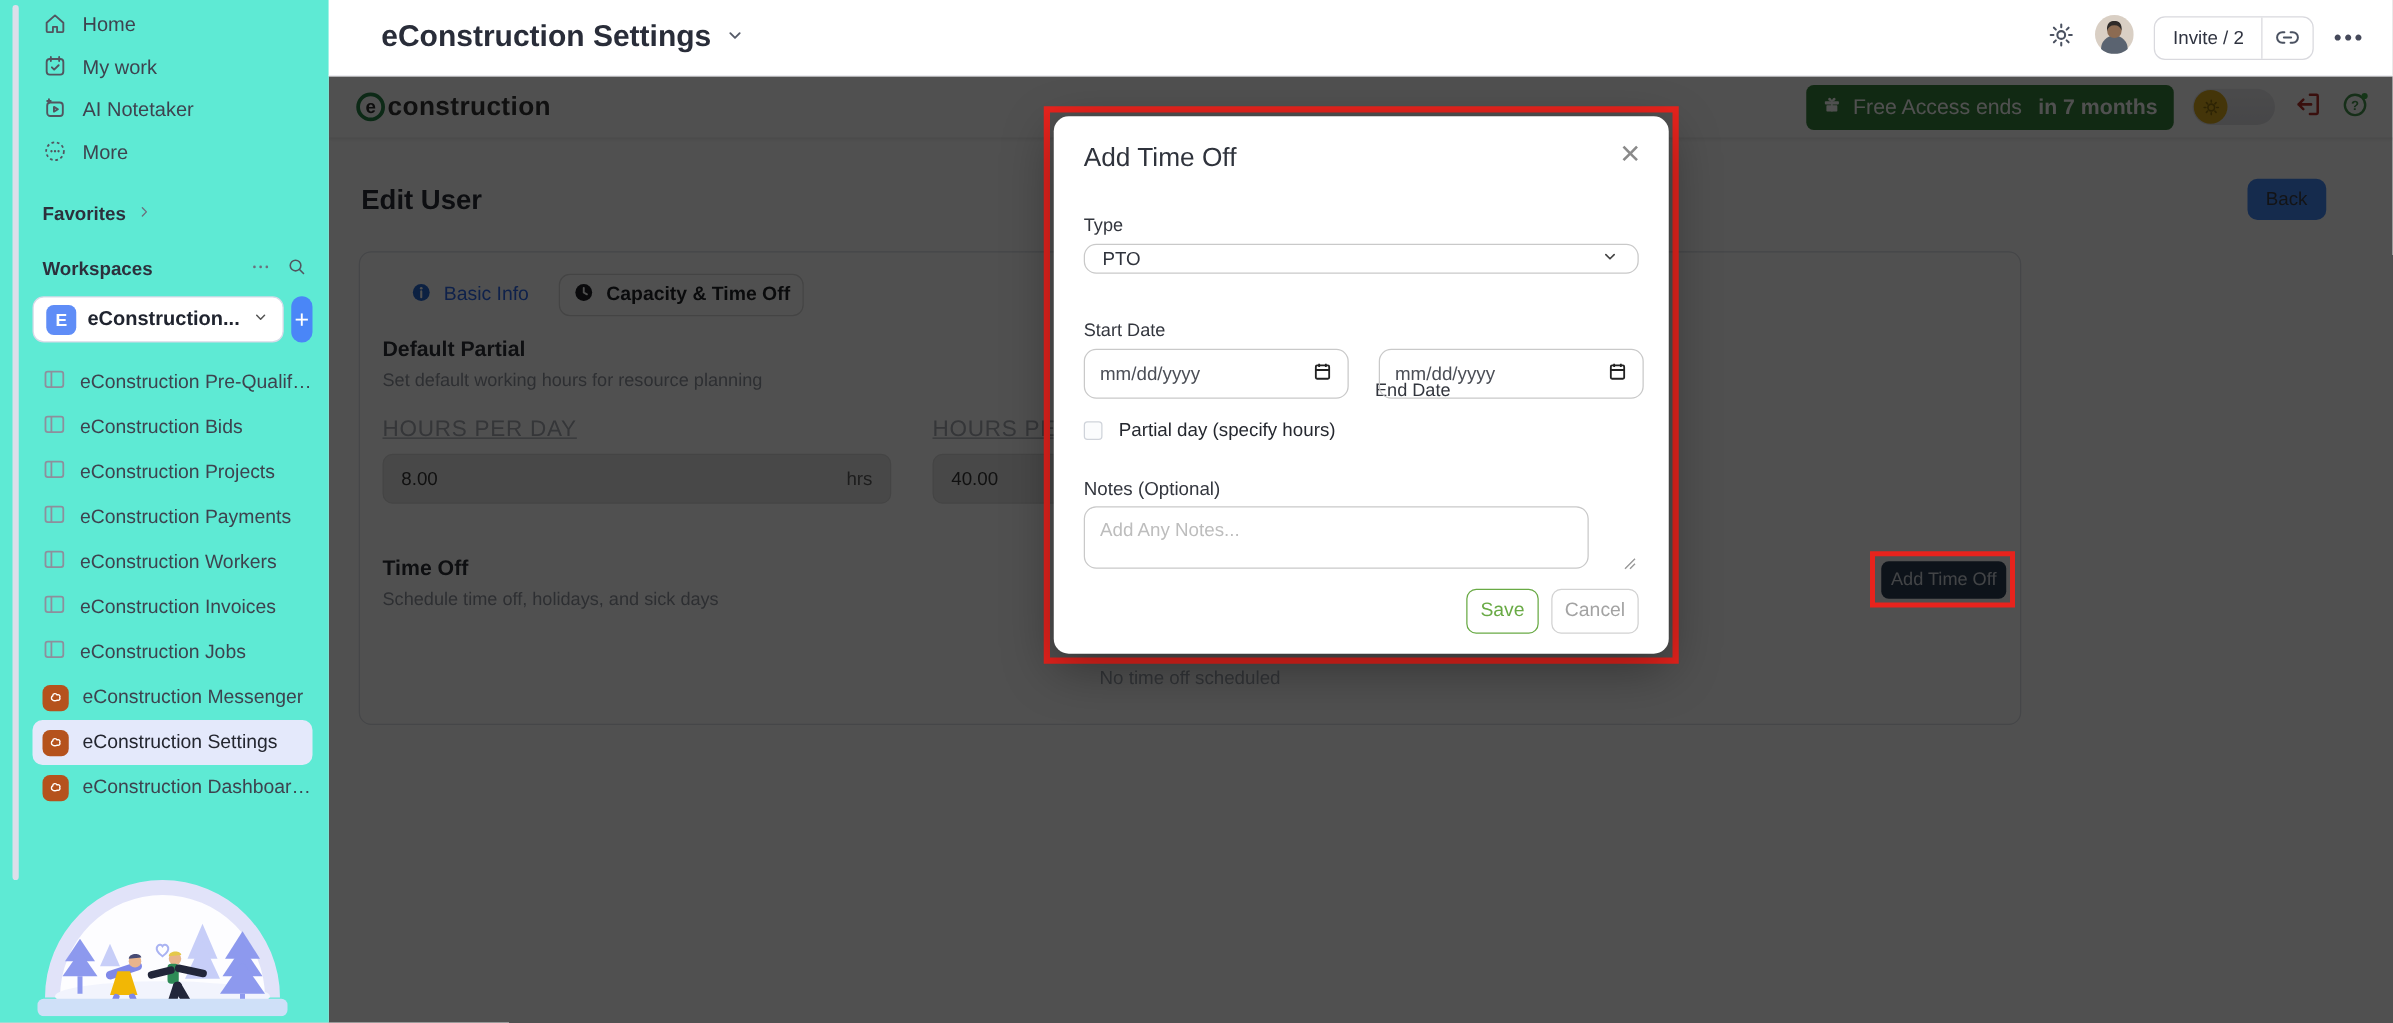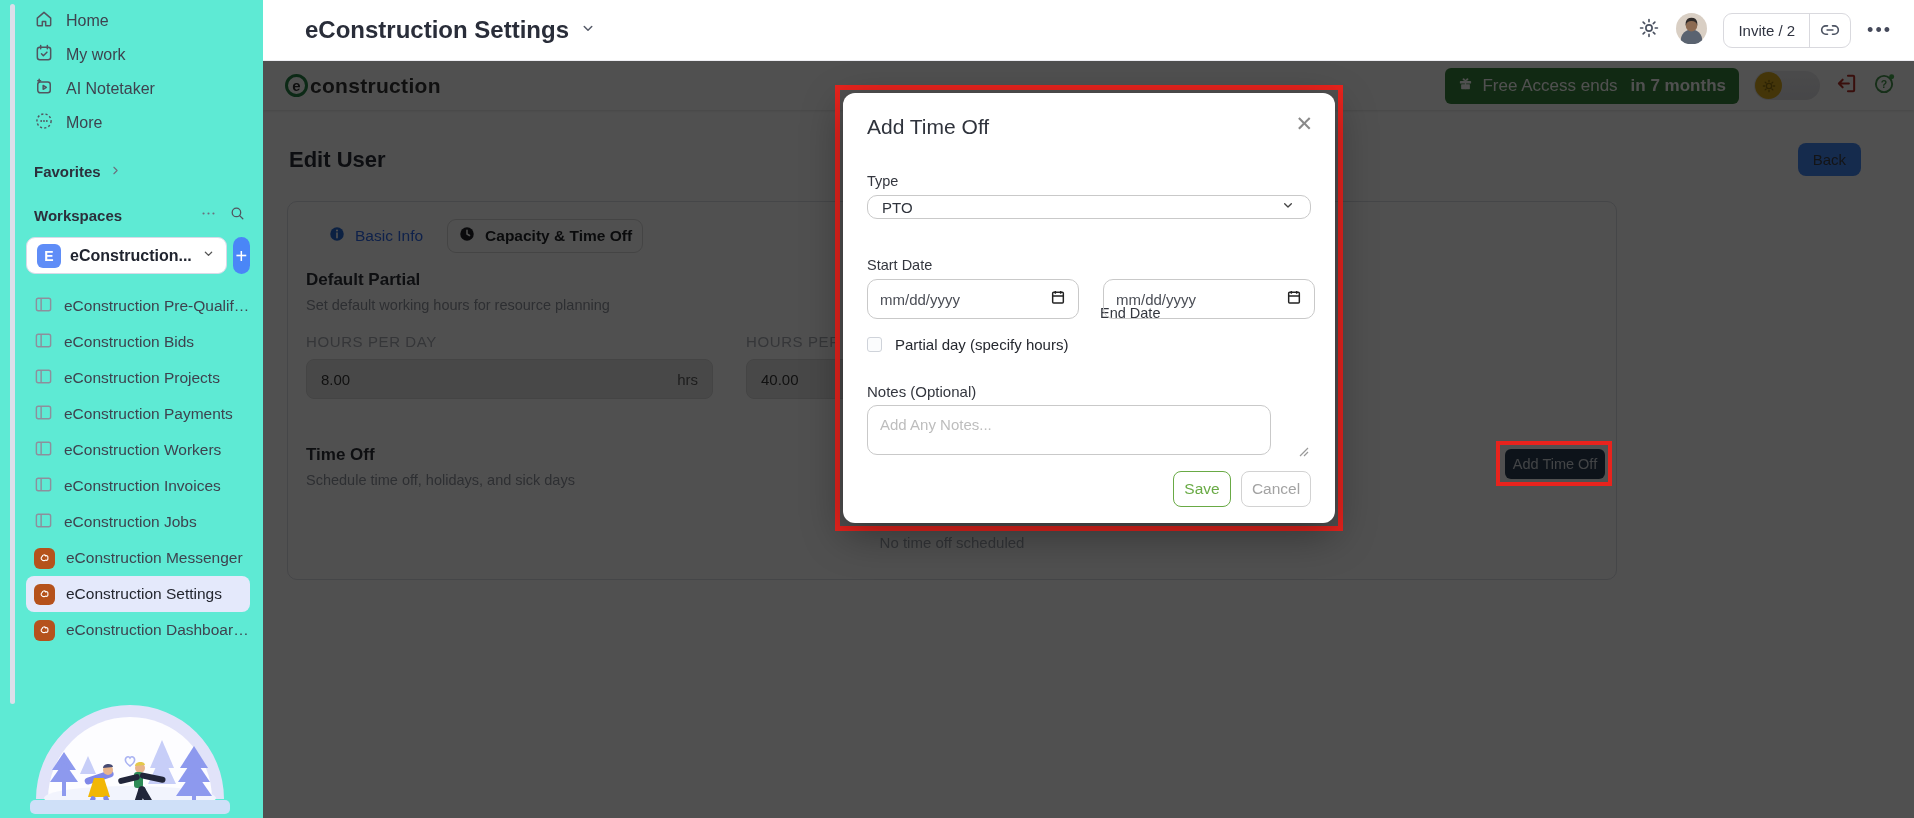--- a/index.html
+++ b/index.html
@@ -75,21 +75,21 @@
   .tabs { position:absolute; left:30px; top:17px; display:flex; align-items:center; gap:14px; }
   .tab { display:flex; align-items:center; gap:9px; font-size:15.5px; cursor:pointer; padding:0 10px; height:34px; }
   .tab.inactive { color:#2563eb; }
   .tab.active { background:#fff; border:1px solid #d6d6d6; border-radius:9px; color:#16181d; font-weight:bold; }
   .sec-title { font-size:17px; font-weight:bold; color:#23262e; }
   .sec-sub { font-size:14.5px; color:#8b8f99; margin-top:7px; }
   .capacity { position:absolute; left:18px; top:68px; }
   .cap-field { position:absolute; top:131px; }
   .cap-field.c1 { left:18px; width:407px; }
   .cap-field.c2 { left:458px; width:407px; }
-  .cap-label { font-size:15px; letter-spacing:.6px; color:#a3a7b0; }
+  .cap-label { font-size:18px; letter-spacing:.6px; color:#a3a7b0;text-decoration:underline; }
   .cap-input { margin-top:9px; height:40px; border:1px solid #d6d6d6; border-radius:8px; background:#e5e5e5;
     display:flex; align-items:center; justify-content:space-between; padding:0 14px; }
   .cap-input .val { font-size:15px; color:#2d2d2d; }
   .cap-input .sfx { font-size:15px; color:#555; }
   .timeoff { position:absolute; left:18px; top:243px; }
   .add-timeoff-btn { position:absolute; left:1217px; top:247px; width:100px; height:30px;
     background:#20344b; color:#cfd5dd; border:none; border-radius:6px; font-size:14.5px; cursor:pointer; }
   .empty-text { position:absolute; left:0; top:332px; width:100%; text-align:center;
     font-size:15px; color:#9aa0aa; }
 

